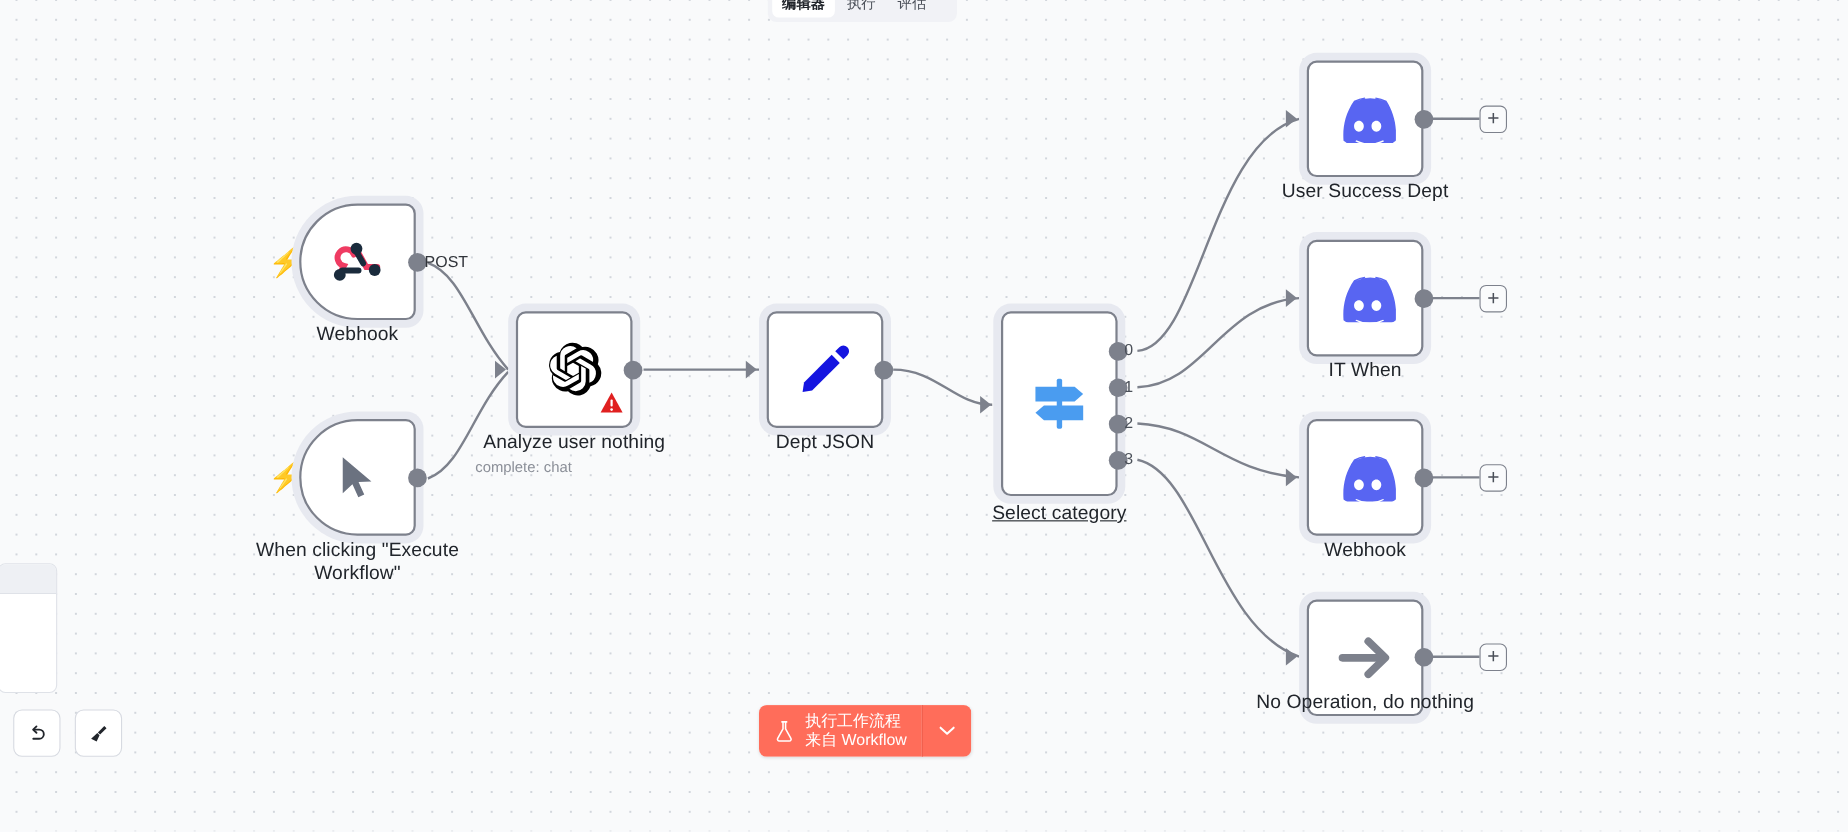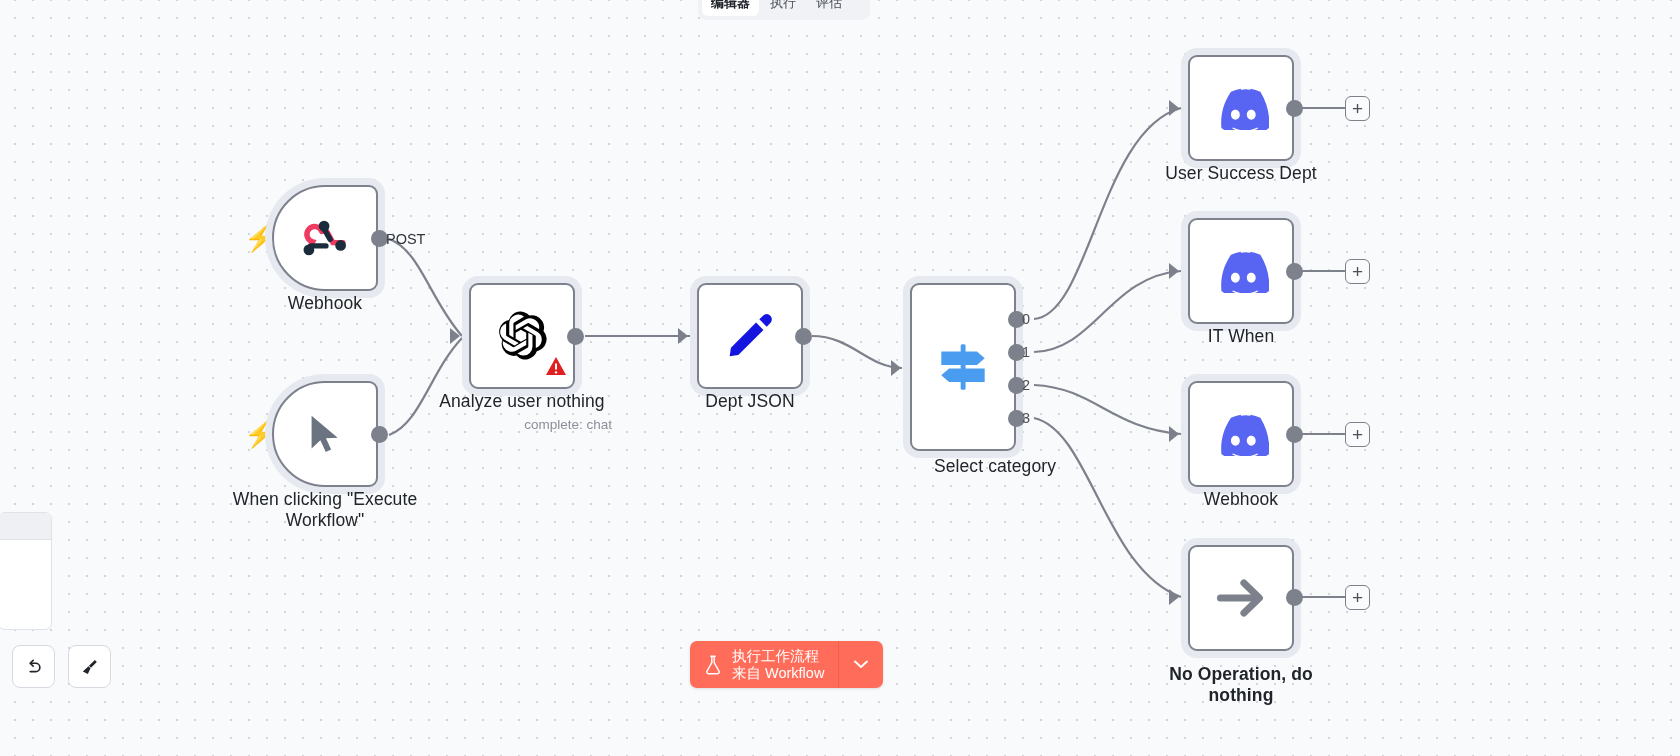--- a/index.html
+++ b/index.html
@@ -39,21 +39,21 @@
     position: absolute;
     text-align: center;
     font-size: 17.5px;
     color: #21252b;
     letter-spacing: .1px;
     line-height: 21px;
     white-space: pre-line;
   }
   .node-sublabel {
     position: absolute;
-    text-align: right;
+    text-align: left;
     font-size: 13.5px;
     color: #8b8f98;
   }
 
   
   .port-in {
     position: absolute;
     width: 7px; height: 22px;
     background: #7d818c;
     border-radius: 2px;
@@ -276,21 +276,21 @@
     </svg>
   </div>
   <div class="port-out" style="left:1008px; top:311px;"></div>
   <div class="port-num" style="left:1022px; top:311px;">0</div>
   <div class="port-out" style="left:1008px; top:344px;"></div>
   <div class="port-num" style="left:1022px; top:344px;">1</div>
   <div class="port-out" style="left:1008px; top:377px;"></div>
   <div class="port-num" style="left:1022px; top:377px;">2</div>
   <div class="port-out" style="left:1008px; top:410px;"></div>
   <div class="port-num" style="left:1022px; top:410px;">3</div>
-  <div class="node-label" style="left:905px; top:456px; width:180px;">Select category</div>
+  <div class="node-label" style="left:873px; top:456px; width:180px;text-decoration:underline;">Select category</div>
 
   <div class="port-arrow" style="left:1169px; top:100px;"></div>
   <div class="port-in" style="left:1182px; top:97px;"></div>
   <div class="node" style="left:1188px; top:55px;">
     <svg width="56" height="44" viewBox="0 0 24 18">
       <path d="M20.3 2.0A17 17 0 0 0 16.1.7l-.2.4a15.8 15.8 0 0 1 3.7 1.2 13.3 13.3 0 0 0-11.2 0A15.8 15.8 0 0 1 12.1 1.1L11.9.7A17 17 0 0 0 7.7 2.0C4.1 7.3 3.2 12.5 3.6 17.6a17 17 0 0 0 5.2 2.6l1.1-1.7a11 11 0 0 1-1.7-.8l.4-.3a12.1 12.1 0 0 0 10.4 0l.4.3a11 11 0 0 1-1.7.8l1.1 1.7a17 17 0 0 0 5.2-2.6c.5-5.9-.9-11.1-3.7-15.6zM9.6 14.0c-1 0-1.9-.9-1.9-2.1s.8-2.1 1.9-2.1 1.9 1 1.9 2.1-.8 2.1-1.9 2.1zm6.8 0c-1 0-1.9-.9-1.9-2.1s.8-2.1 1.9-2.1 1.9 1 1.9 2.1-.8 2.1-1.9 2.1z" fill="#5865f2"></path>
     </svg>
   </div>
   <div class="port-out" style="left:1286px; top:100px;"></div>
   <div class="plus-btn" style="left:1345px; top:96px;">+</div>
@@ -321,21 +321,21 @@
   <div class="port-arrow" style="left:1169px; top:589px;"></div>
   <div class="port-in" style="left:1182px; top:586px;"></div>
   <div class="node" style="left:1188px; top:545px;">
     <svg width="58" height="58" viewBox="0 0 24 24">
       <path d="M3.5 12 H19" stroke="#7d818c" stroke-width="2.9" stroke-linecap="round" fill="none"></path>
       <path d="M13.2 5.8 L19.6 12 L13.2 18.2" stroke="#7d818c" stroke-width="2.9" stroke-linecap="round" stroke-linejoin="round" fill="none"></path>
     </svg>
   </div>
   <div class="port-out" style="left:1286px; top:589px;"></div>
   <div class="plus-btn" style="left:1345px; top:585px;">+</div>
-  <div class="node-label" style="left:1141px; top:664px; width:200px;font-weight:bold;">No Operation, do nothing</div>
+  <div class="node-label" style="left:1141px; top:628px; width:200px;">No Operation, do nothing</div>
 
   <div id="left-panel">
     <div class="panel-head"></div>
   </div>
   <div class="ctrl-btn" style="left:12px; top:645px;">
     <svg width="20" height="20" viewBox="0 0 24 24">
       <path d="M8.5 7.5 H14 a5 5 0 0 1 0 10 H7.5" stroke="#21252b" stroke-width="2" fill="none" stroke-linecap="round"></path>
       <path d="M11 4 L7.3 7.5 L11 11" stroke="#21252b" stroke-width="2" fill="none" stroke-linecap="round" stroke-linejoin="round"></path>
     </svg>
   </div>

